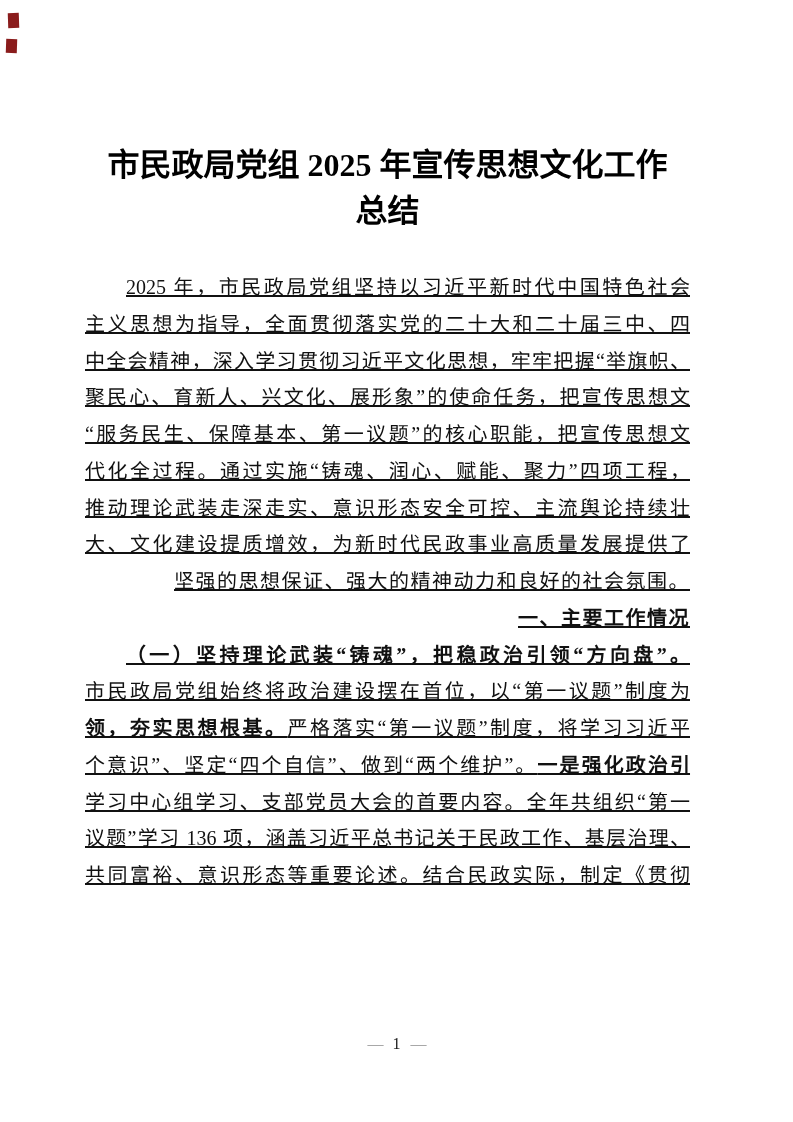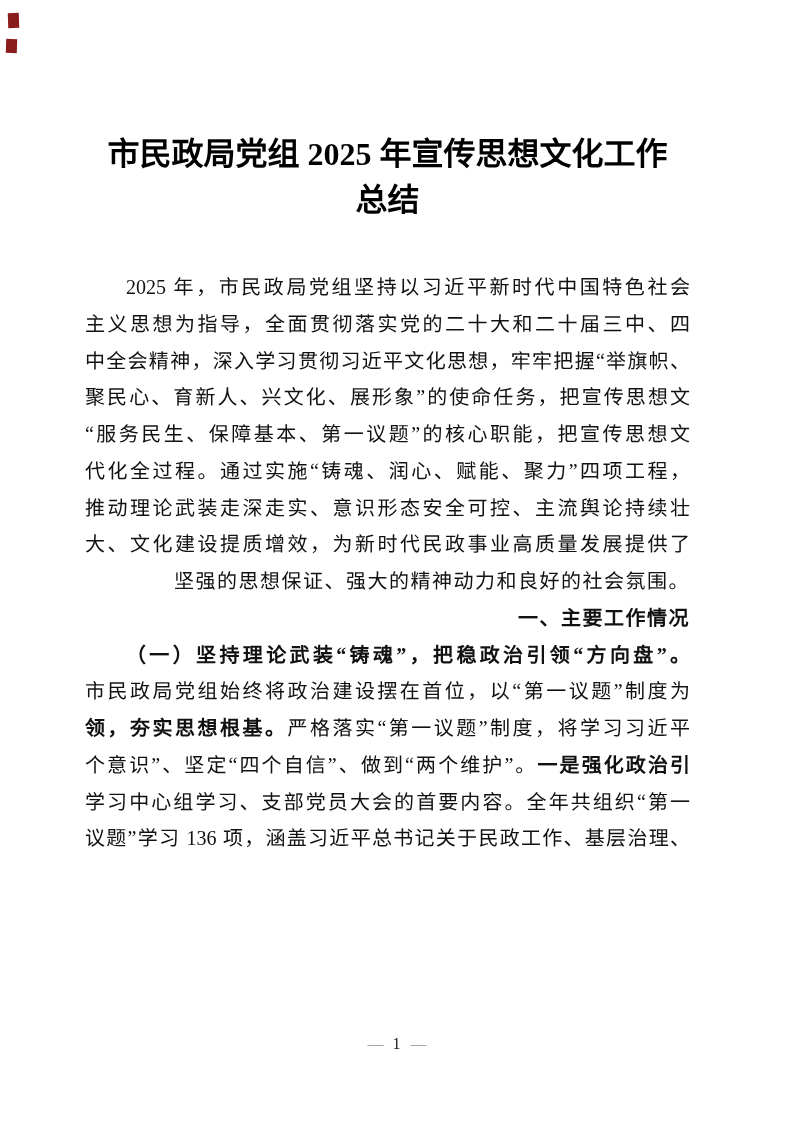--- a/index.html
+++ b/index.html
@@ -14,32 +14,32 @@
   .corner-mark {
     position:absolute;
     width:11px; height:15px;
     background:#8a1c1c;
     transform:rotate(-2deg);
   }
   .corner-mark.m2 { top:39px; left:6px; height:14px; transform:rotate(2deg); }
   .corner-mark.m1 { top:13px; left:8px; }
   .content {
     position:absolute;
-    left:85px; top:131px;
+    left:85px; top:142px;
     width:605px;
   }
   .doc-title {
     font-size:32px;
     font-weight:bold;
     line-height:46px;
     text-align:center;
     color:#000000;
     font-family:"Liberation Serif", serif;
   }
-  .body-block { margin-top:46px; }
+  .body-block { margin-top:35px;text-decoration:underline; }
   .line {
     font-size:20px;
     line-height:36.75px;
     height:36.75px;
     white-space:nowrap;
   }
   .line:not(.justify) { letter-spacing:1.5px;text-align:right; }
   .line.justify {
     text-align:justify;
     text-align-last:justify;
@@ -85,18 +85,19 @@
       <div class="line justify"><span>推动理论武装走深走实、意识形态安全可控、主流舆论持续壮</span></div>
       <div class="line justify"><span>大、文化建设提质增效，为新时代民政事业高质量发展提供了</span></div>
       <div class="line"><span>坚强的思想保证、强大的精神动力和良好的社会氛围。</span></div>
       <div class="line indent hei"><span class="b">一、主要工作情况</span></div>
       <div class="line justify indent kai"><span class="b">（一）坚持理论武装“铸魂”，把稳政治引领“方向盘”。</span></div>
       <div class="line justify"><span>市民政局党组始终将政治建设摆在首位，以“第一议题”制度为</span></div>
       <div class="line justify"><span class="b">领，夯实思想根基。</span><span>严格落实“第一议题”制度，将学习习近平</span></div>
       <div class="line justify"><span>个意识”、坚定“四个自信”、做到“两个维护”。</span><span class="b">一是强化政治引</span></div>
       <div class="line justify"><span>学习中心组学习、支部党员大会的首要内容。全年共组织“第一</span></div>
       <div class="line justify"><span>议题”学习 136 项，涵盖习近平总书记关于民政工作、基层治理、</span></div>
+      <div class="line justify"><span>共同富裕、意识形态等重要论述。结合民政实际，制定《贯彻</span></div>
     </div>
 </div>
 
 <div class="footer">
   <span class="dash">—</span><span class="num">1</span><span class="dash">—</span>
 </div>
 
 </body></html>

